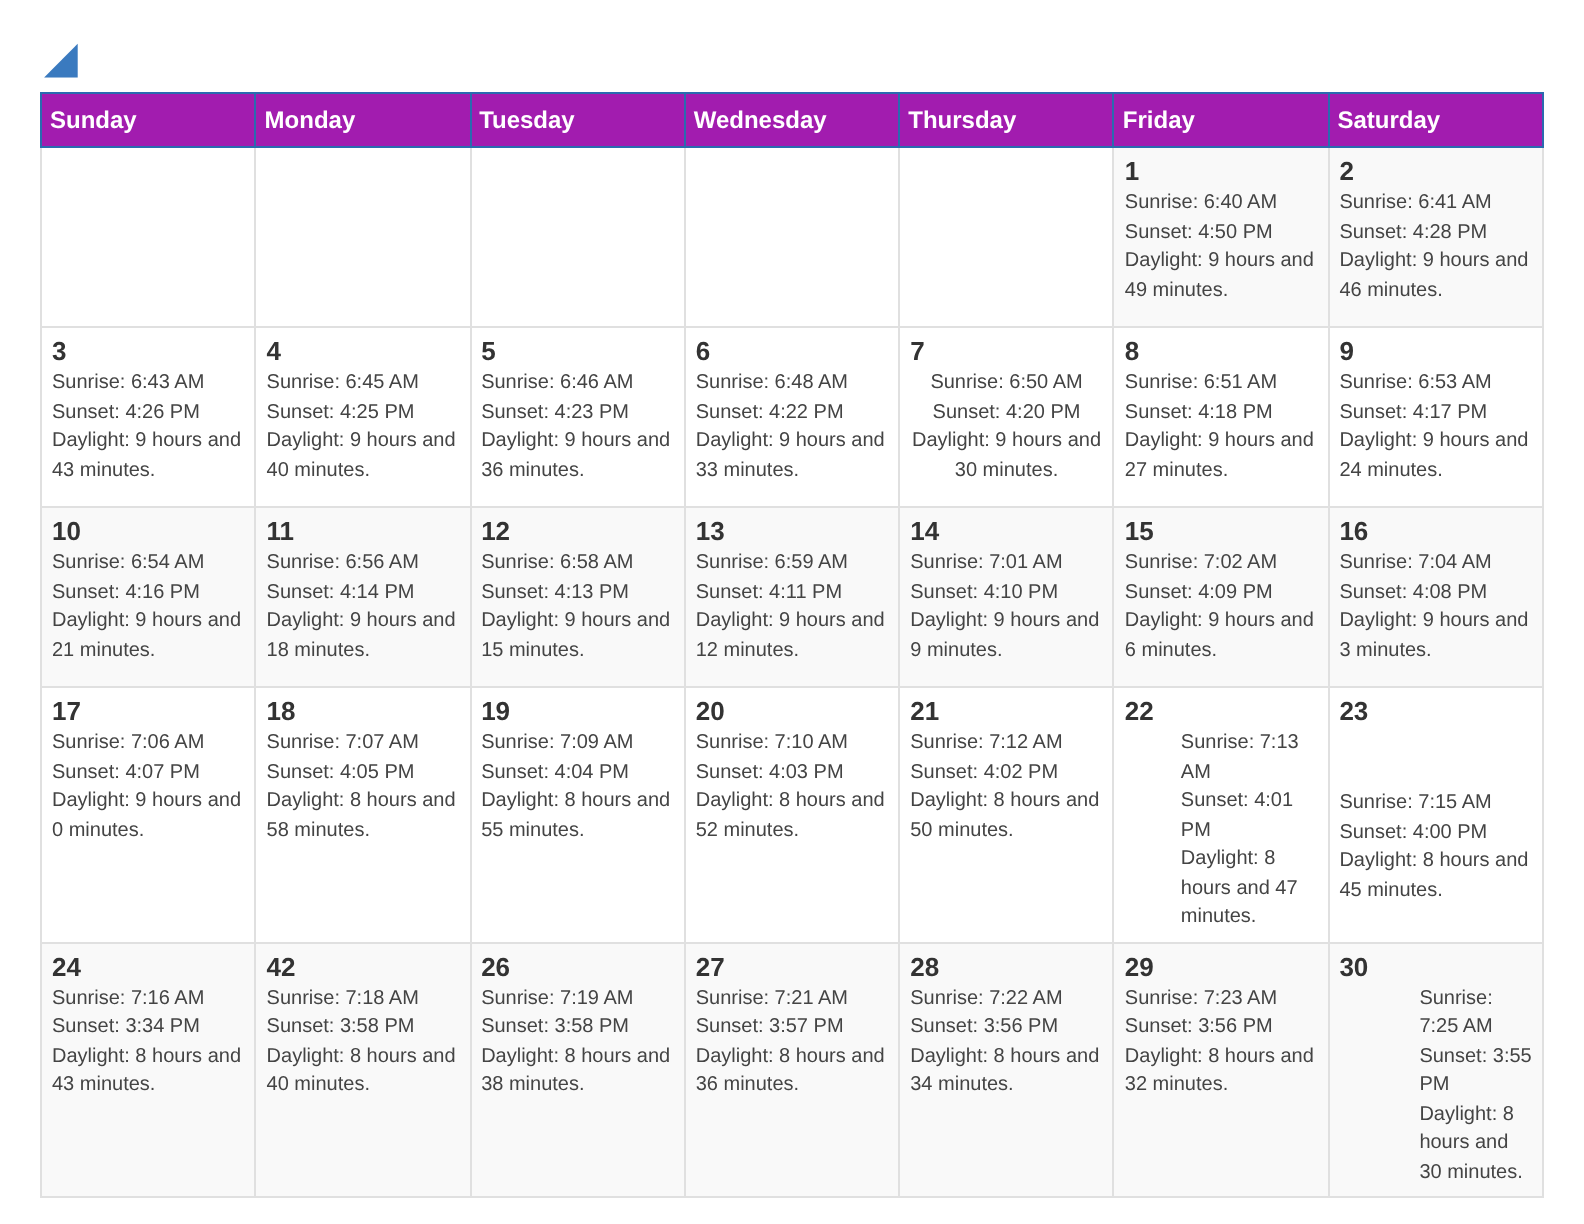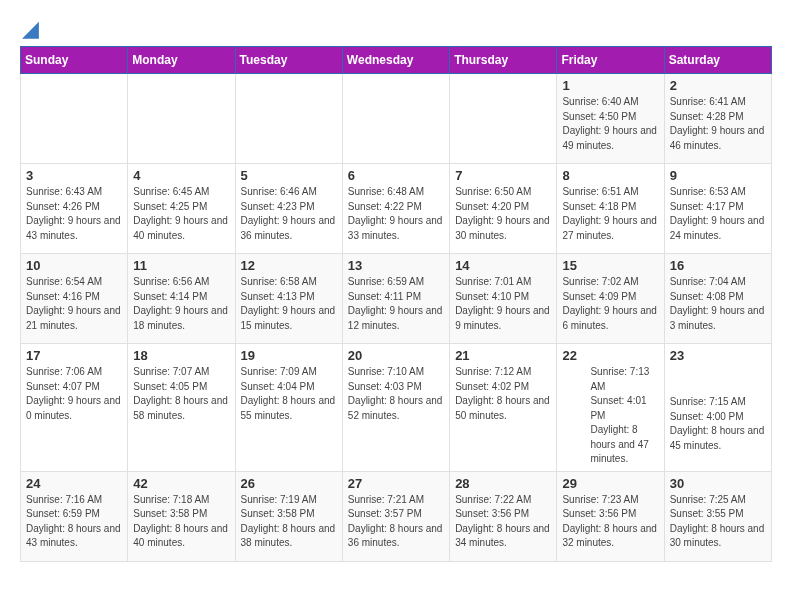--- a/index.html
+++ b/index.html
@@ -91,21 +91,21 @@
 Daylight: 9 hours and 36 minutes.</div>
           </td>
           <td>
             <span class="day-num">6</span>
             <div class="day-info" style="white-space: pre-wrap;">Sunrise: 6:48 AM
 Sunset: 4:22 PM
 Daylight: 9 hours and 33 minutes.</div>
           </td>
           <td>
             <span class="day-num">7</span>
-            <div class="day-info" style="white-space: pre-wrap;">Sunrise: 6:50 AM
+            <div class="day-info" style="white-space: pre-wrap; text-align: center;">Sunrise: 6:50 AM
 Sunset: 4:20 PM
 Daylight: 9 hours and 30 minutes.</div>
           </td>
           <td>
             <span class="day-num">8</span>
             <div class="day-info" style="white-space: pre-wrap;">Sunrise: 6:51 AM
 Sunset: 4:18 PM
 Daylight: 9 hours and 27 minutes.</div>
           </td>
           <td>
@@ -200,21 +200,21 @@
             <span class="day-num">23</span>
             <div class="day-info" style="white-space: pre-wrap; margin-top: 32px;">Sunrise: 7:15 AM
 Sunset: 4:00 PM
 Daylight: 8 hours and 45 minutes.</div>
           </td>
         </tr>
         <tr>
           <td>
             <span class="day-num">24</span>
             <div class="day-info" style="white-space: pre-wrap;">Sunrise: 7:16 AM
-Sunset: 6:59 PM
+Sunset: 3:34 PM
 Daylight: 8 hours and 43 minutes.</div>
           </td>
           <td>
             <span class="day-num">42</span>
             <div class="day-info" style="white-space: pre-wrap;">Sunrise: 7:18 AM
 Sunset: 3:58 PM
 Daylight: 8 hours and 40 minutes.</div>
           </td>
           <td>
             <span class="day-num">26</span>
@@ -235,20 +235,20 @@
 Daylight: 8 hours and 34 minutes.</div>
           </td>
           <td>
             <span class="day-num">29</span>
             <div class="day-info" style="white-space: pre-wrap;">Sunrise: 7:23 AM
 Sunset: 3:56 PM
 Daylight: 8 hours and 32 minutes.</div>
           </td>
           <td>
             <span class="day-num">30</span>
-            <div class="day-info" style="white-space: pre-wrap;">Sunrise: 7:25 AM
+            <div class="day-info" style="white-space: pre-wrap; margin-left: 40px;">Sunrise: 7:25 AM
 Sunset: 3:55 PM
 Daylight: 8 hours and 30 minutes.</div>
           </td>
         </tr>
       </tbody>
   </table>
 </div>
 
 </body></html>

